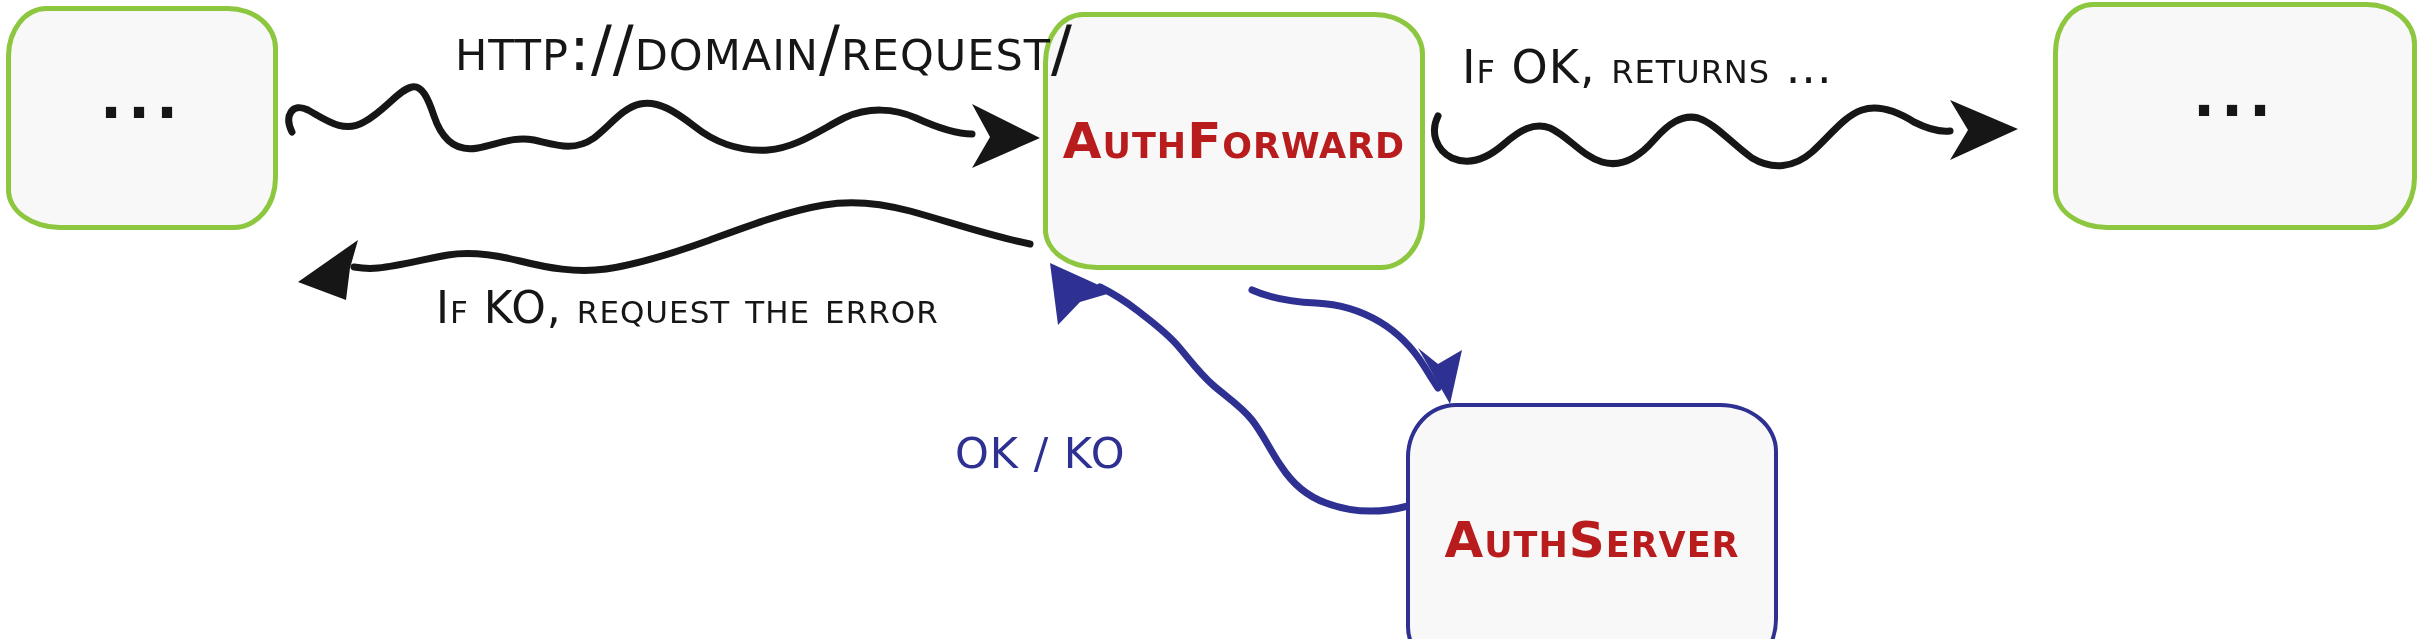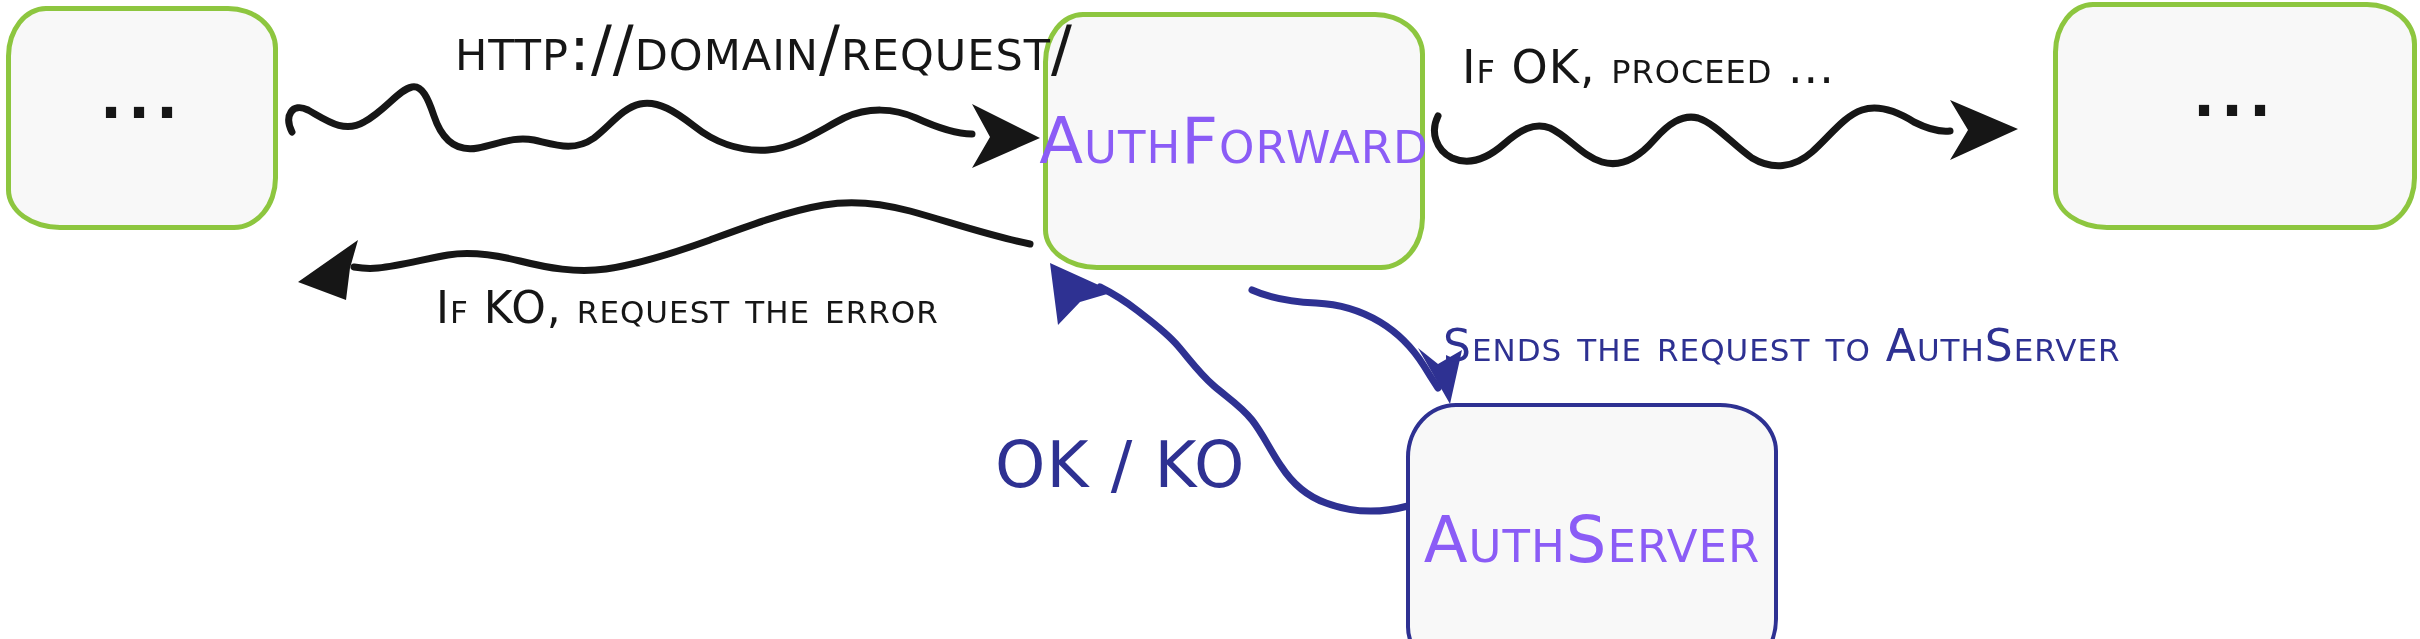--- a/index.html
+++ b/index.html
@@ -24,25 +24,26 @@
   }
   .node-green {
     border: 5px solid #8dc63f;
     border-radius: 40px 50px 44px 54px / 50px 42px 52px 40px;
   }
   .node-blue {
     border: 4px solid #2e3192;
     border-radius: 50px 58px 52px 60px / 54px 48px 58px 50px;
   }
   .node-label {
-    font-size: 64px;
+    font-size: 50px;
     font-variant: small-caps;
     letter-spacing: 1px;
-    color: #8b5cf6;
+    color: #b91c1c;
     white-space: nowrap;
+    font-weight: bold;
   }
   .dots {
     font-size: 58px;
     font-weight: bold;
     letter-spacing: 6px;
     color: #161616;
     transform: translateY(-0.35em);
   }
   #node-client      { left: 6px;    top: 6px;   width: 272px; height: 224px; }
   #node-authforward { left: 1043px; top: 12px;  width: 382px; height: 258px; }
@@ -55,21 +56,21 @@
     font-variant: small-caps;
     letter-spacing: 1px;
     white-space: nowrap;
     color: #161616;
   }
   .note-blue { color: #2e3192; }
   #label-request-url  { left: 455px;  top: 12px;  font-size: 62px; }
   #label-ok-proceed   { left: 1462px; top: 40px;  font-size: 46px; }
   #label-ko-return    { left: 436px;  top: 282px; font-size: 44px; }
   #label-send-request { left: 1443px; top: 320px; font-size: 44px; }
-  #label-ok-ko        { left: 995px; top: 428px; font-size: 64px; }
+  #label-ok-ko        { left: 955px; top: 428px; font-size: 43px; }
 
   
   .arrow-line {
     fill: none;
     stroke-width: 7;
     stroke-linecap: round;
     stroke-linejoin: round;
   }
   .ink  { stroke: #161616; }
   .blue { stroke: #2e3192; }
@@ -163,21 +164,20 @@
   <div class="node node-green" id="node-upstream">
     <span class="dots">...</span>
   </div>
 
   <div class="node node-blue" id="node-authserver">
     <span class="node-label">AuthServer</span>
   </div>
 
   <div class="note" id="label-request-url">http://domain/request/</div>
 
-  <div class="note" id="label-ok-proceed">If OK, proceed ...</div>
+  <div class="note" id="label-ok-proceed">If OK, returns ...</div>
 
   <div class="note" id="label-ko-return">If KO, request the error</div>
 
-  <div class="note note-blue" id="label-send-request">Sends the request to AuthServer</div>
 
   <div class="note note-blue" id="label-ok-ko">OK / KO</div>
 
 </div>
 
 </body></html>

